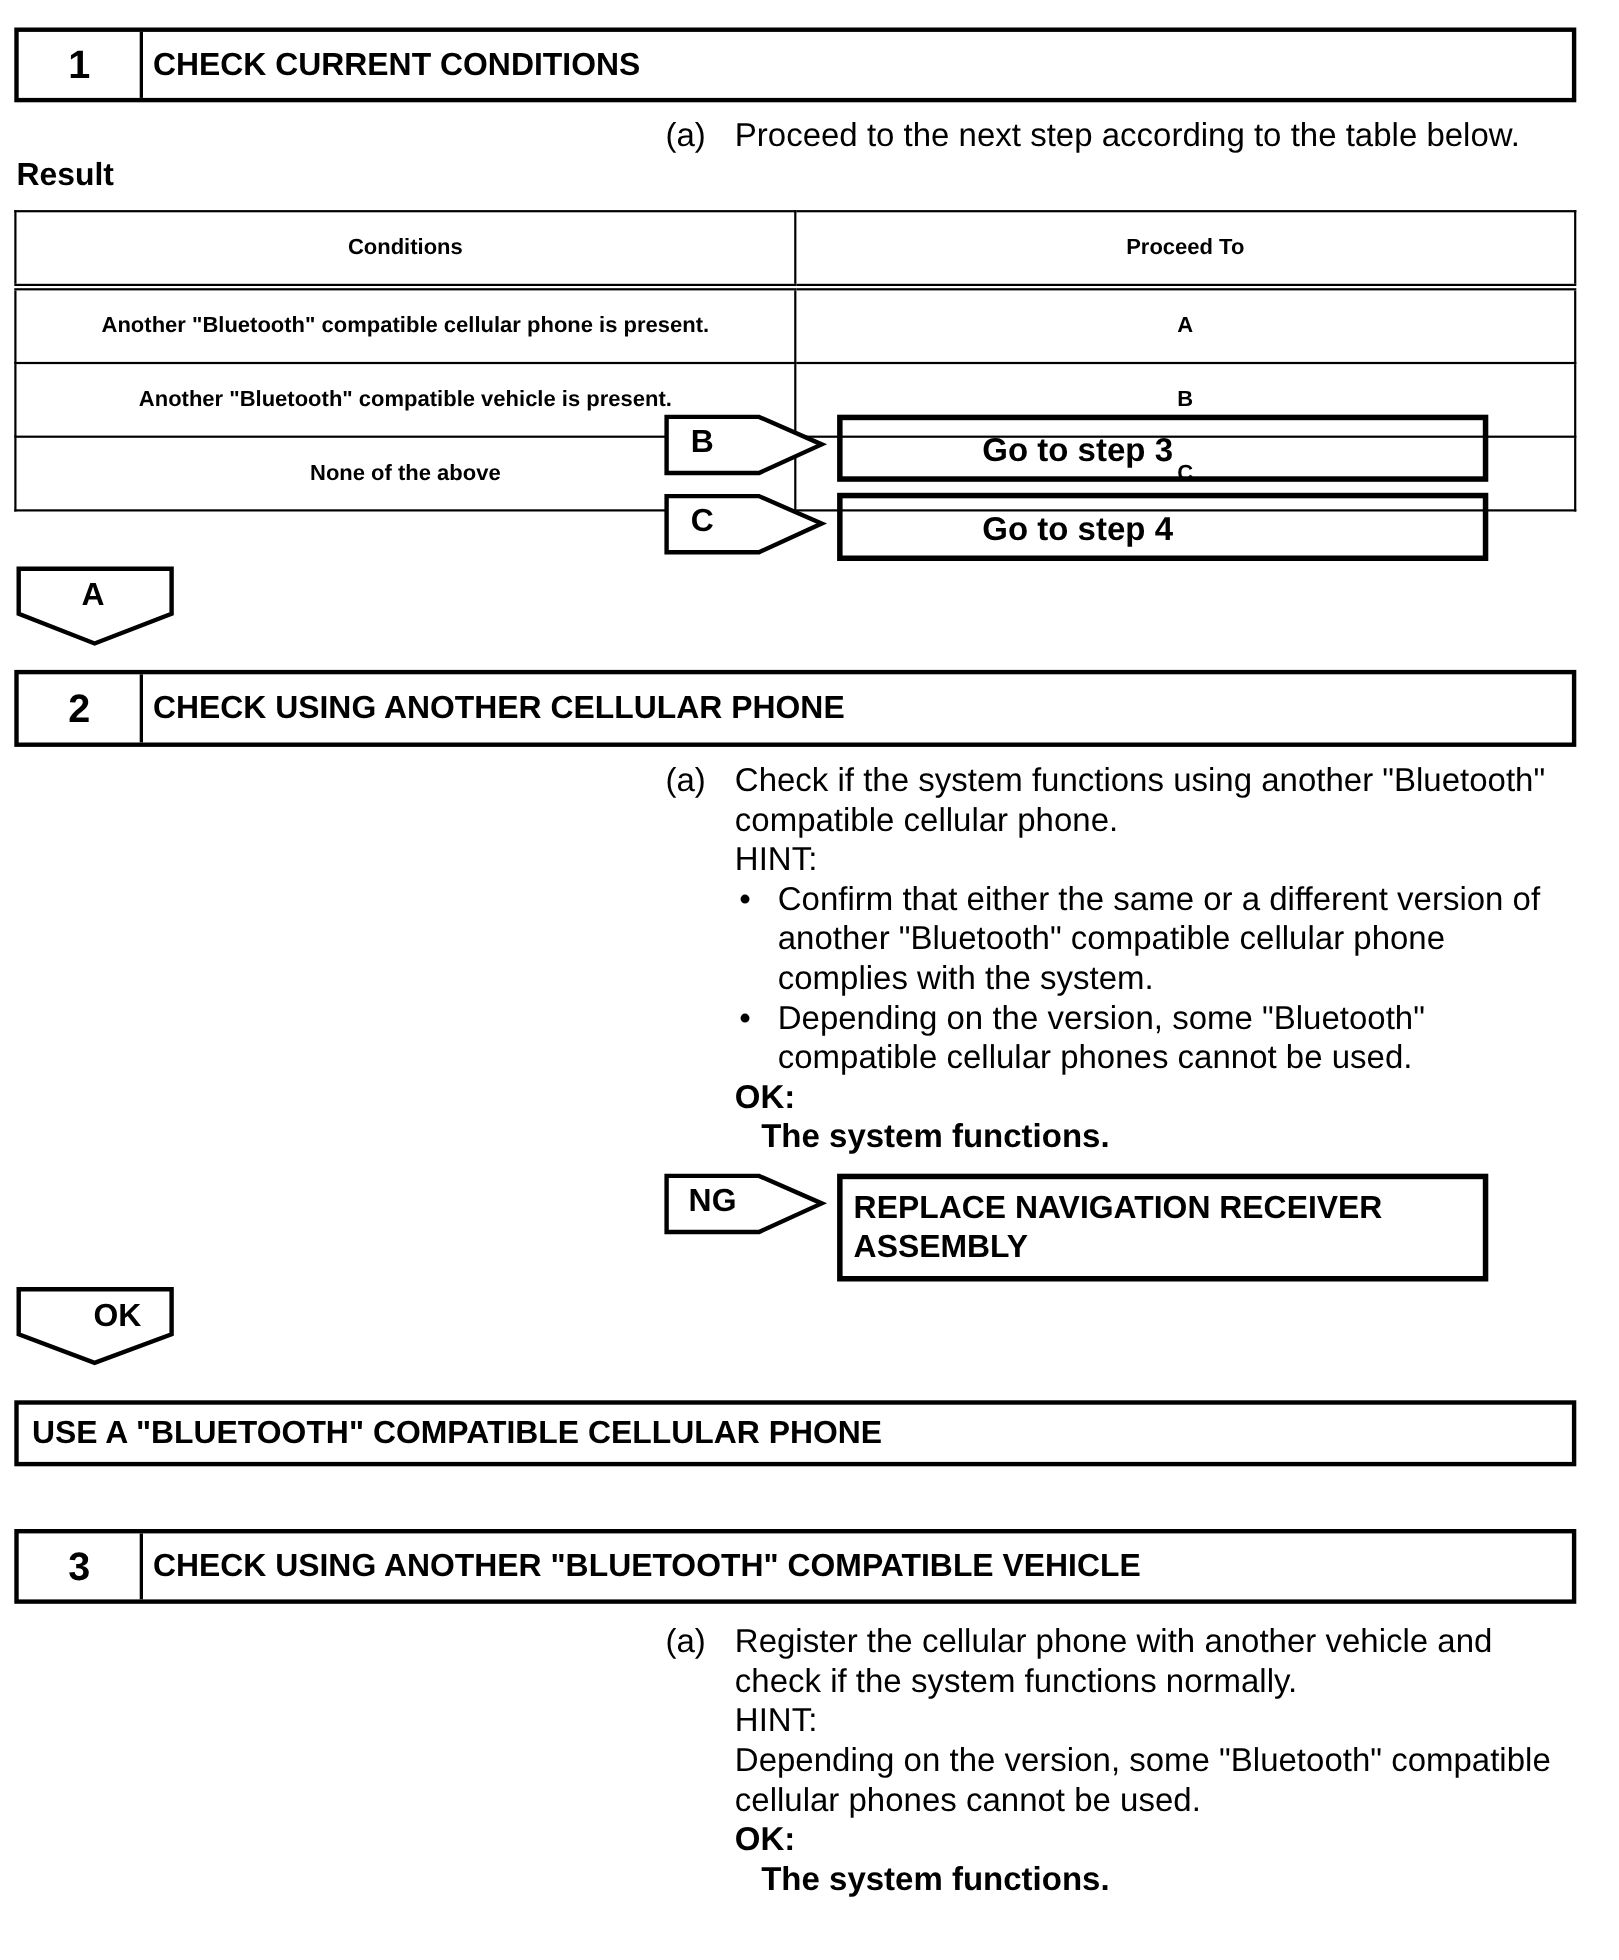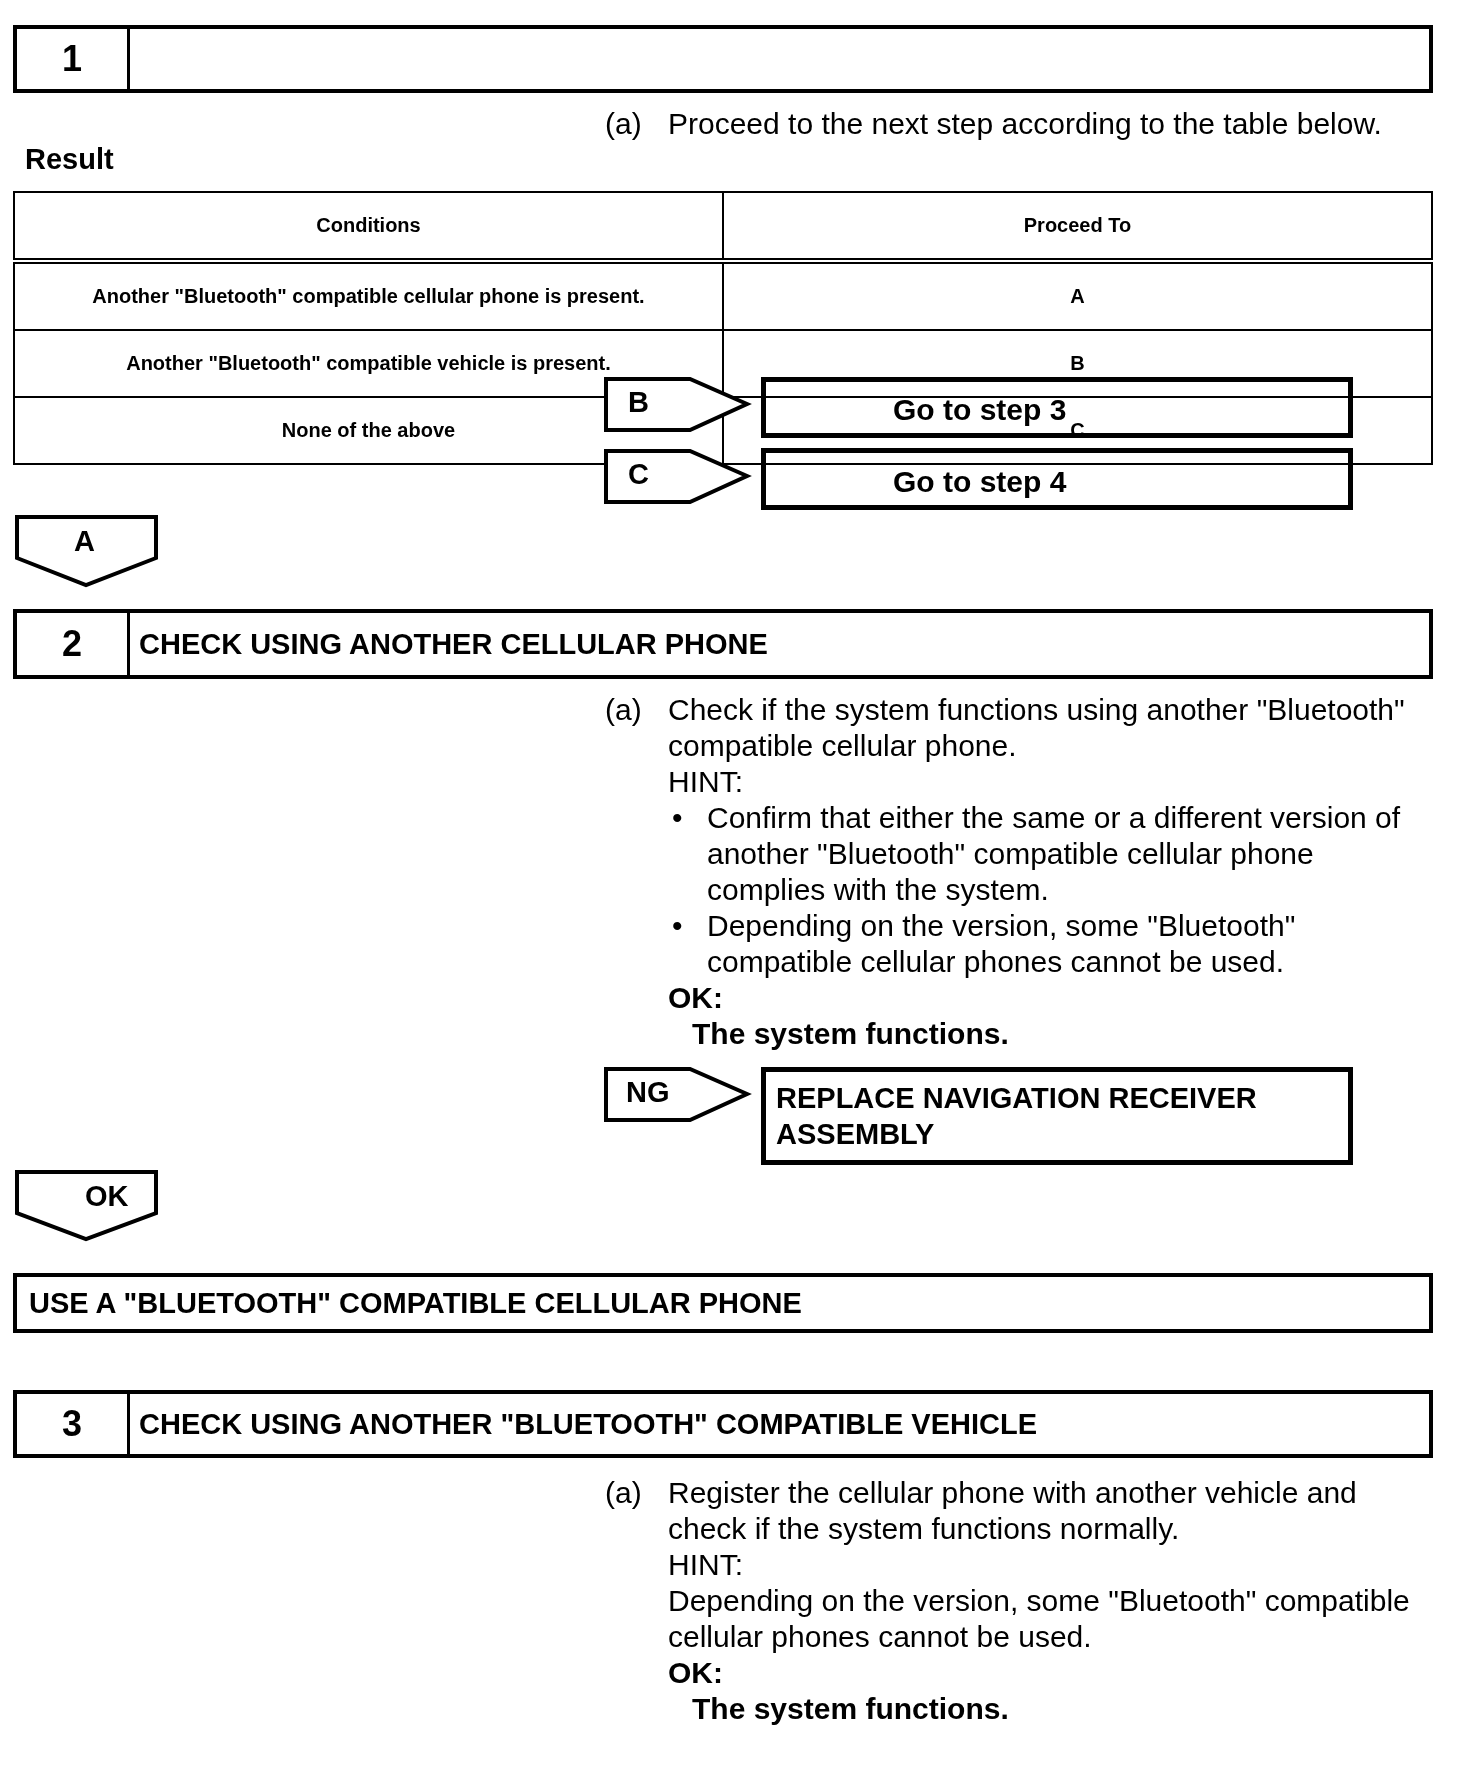--- a/index.html
+++ b/index.html
@@ -17,21 +17,21 @@
 
   .inst { position: absolute; font-size: 30px; line-height: 36px; white-space: nowrap; }
   .inst .label { position: absolute; left: 0; }
   .inst .body { position: absolute; left: 63px; }
   .bold { font-weight: bold; }
   .bullet-row { position: relative; }
   .bullet-dot { position: absolute; left: 4px; }
   .bullet-text { position: relative; left: 39px; display: block; }
 
   
-  .result-label { position: absolute; left: 25px; top: 143px; font-size: 29px; font-weight: bold; }
+  .result-label { position: absolute; left: 15px; top: 143px; font-size: 29px; font-weight: bold; }
   table.res { position: absolute; left: 13px; top: 191px; width: 1420px; border-collapse: collapse;
               font-size: 20px; font-weight: bold; }
   table.res td, table.res th { border: 2px solid #000; text-align: center; padding: 14px; }
   table.res th { height: 37px; font-weight: bold; }
   table.res tr.hdr th { border-bottom: 6px double #000; }
   table.res td { height: 37px; }
   table.res col.c1 { width: 709px; }
 
   
   .tag { position: absolute; }
@@ -39,20 +39,21 @@
   .tag-label { position: absolute; font-weight: bold; font-size: 29px; }
 
   .action-box { position: absolute; left: 761px; width: 592px; border: 5px solid #000; box-sizing: border-box;
                 font-weight: bold; font-size: 30px; }
 </style>
 </head>
 <body>
 
 <div class="step-box" style="top:25px;height:68px;">
   <div class="step-num">1</div>
+  <div class="step-title">CHECK CURRENT CONDITIONS</div>
 </div>
 <div class="inst" style="left:605px;top:106px;">
   <span class="label">(a)</span>
   <span class="body">Proceed to the next step according to the table below.</span>
 </div>
 
 <div class="result-label">Result</div>
 <table class="res">
   <colgroup>
       <col class="c1">

